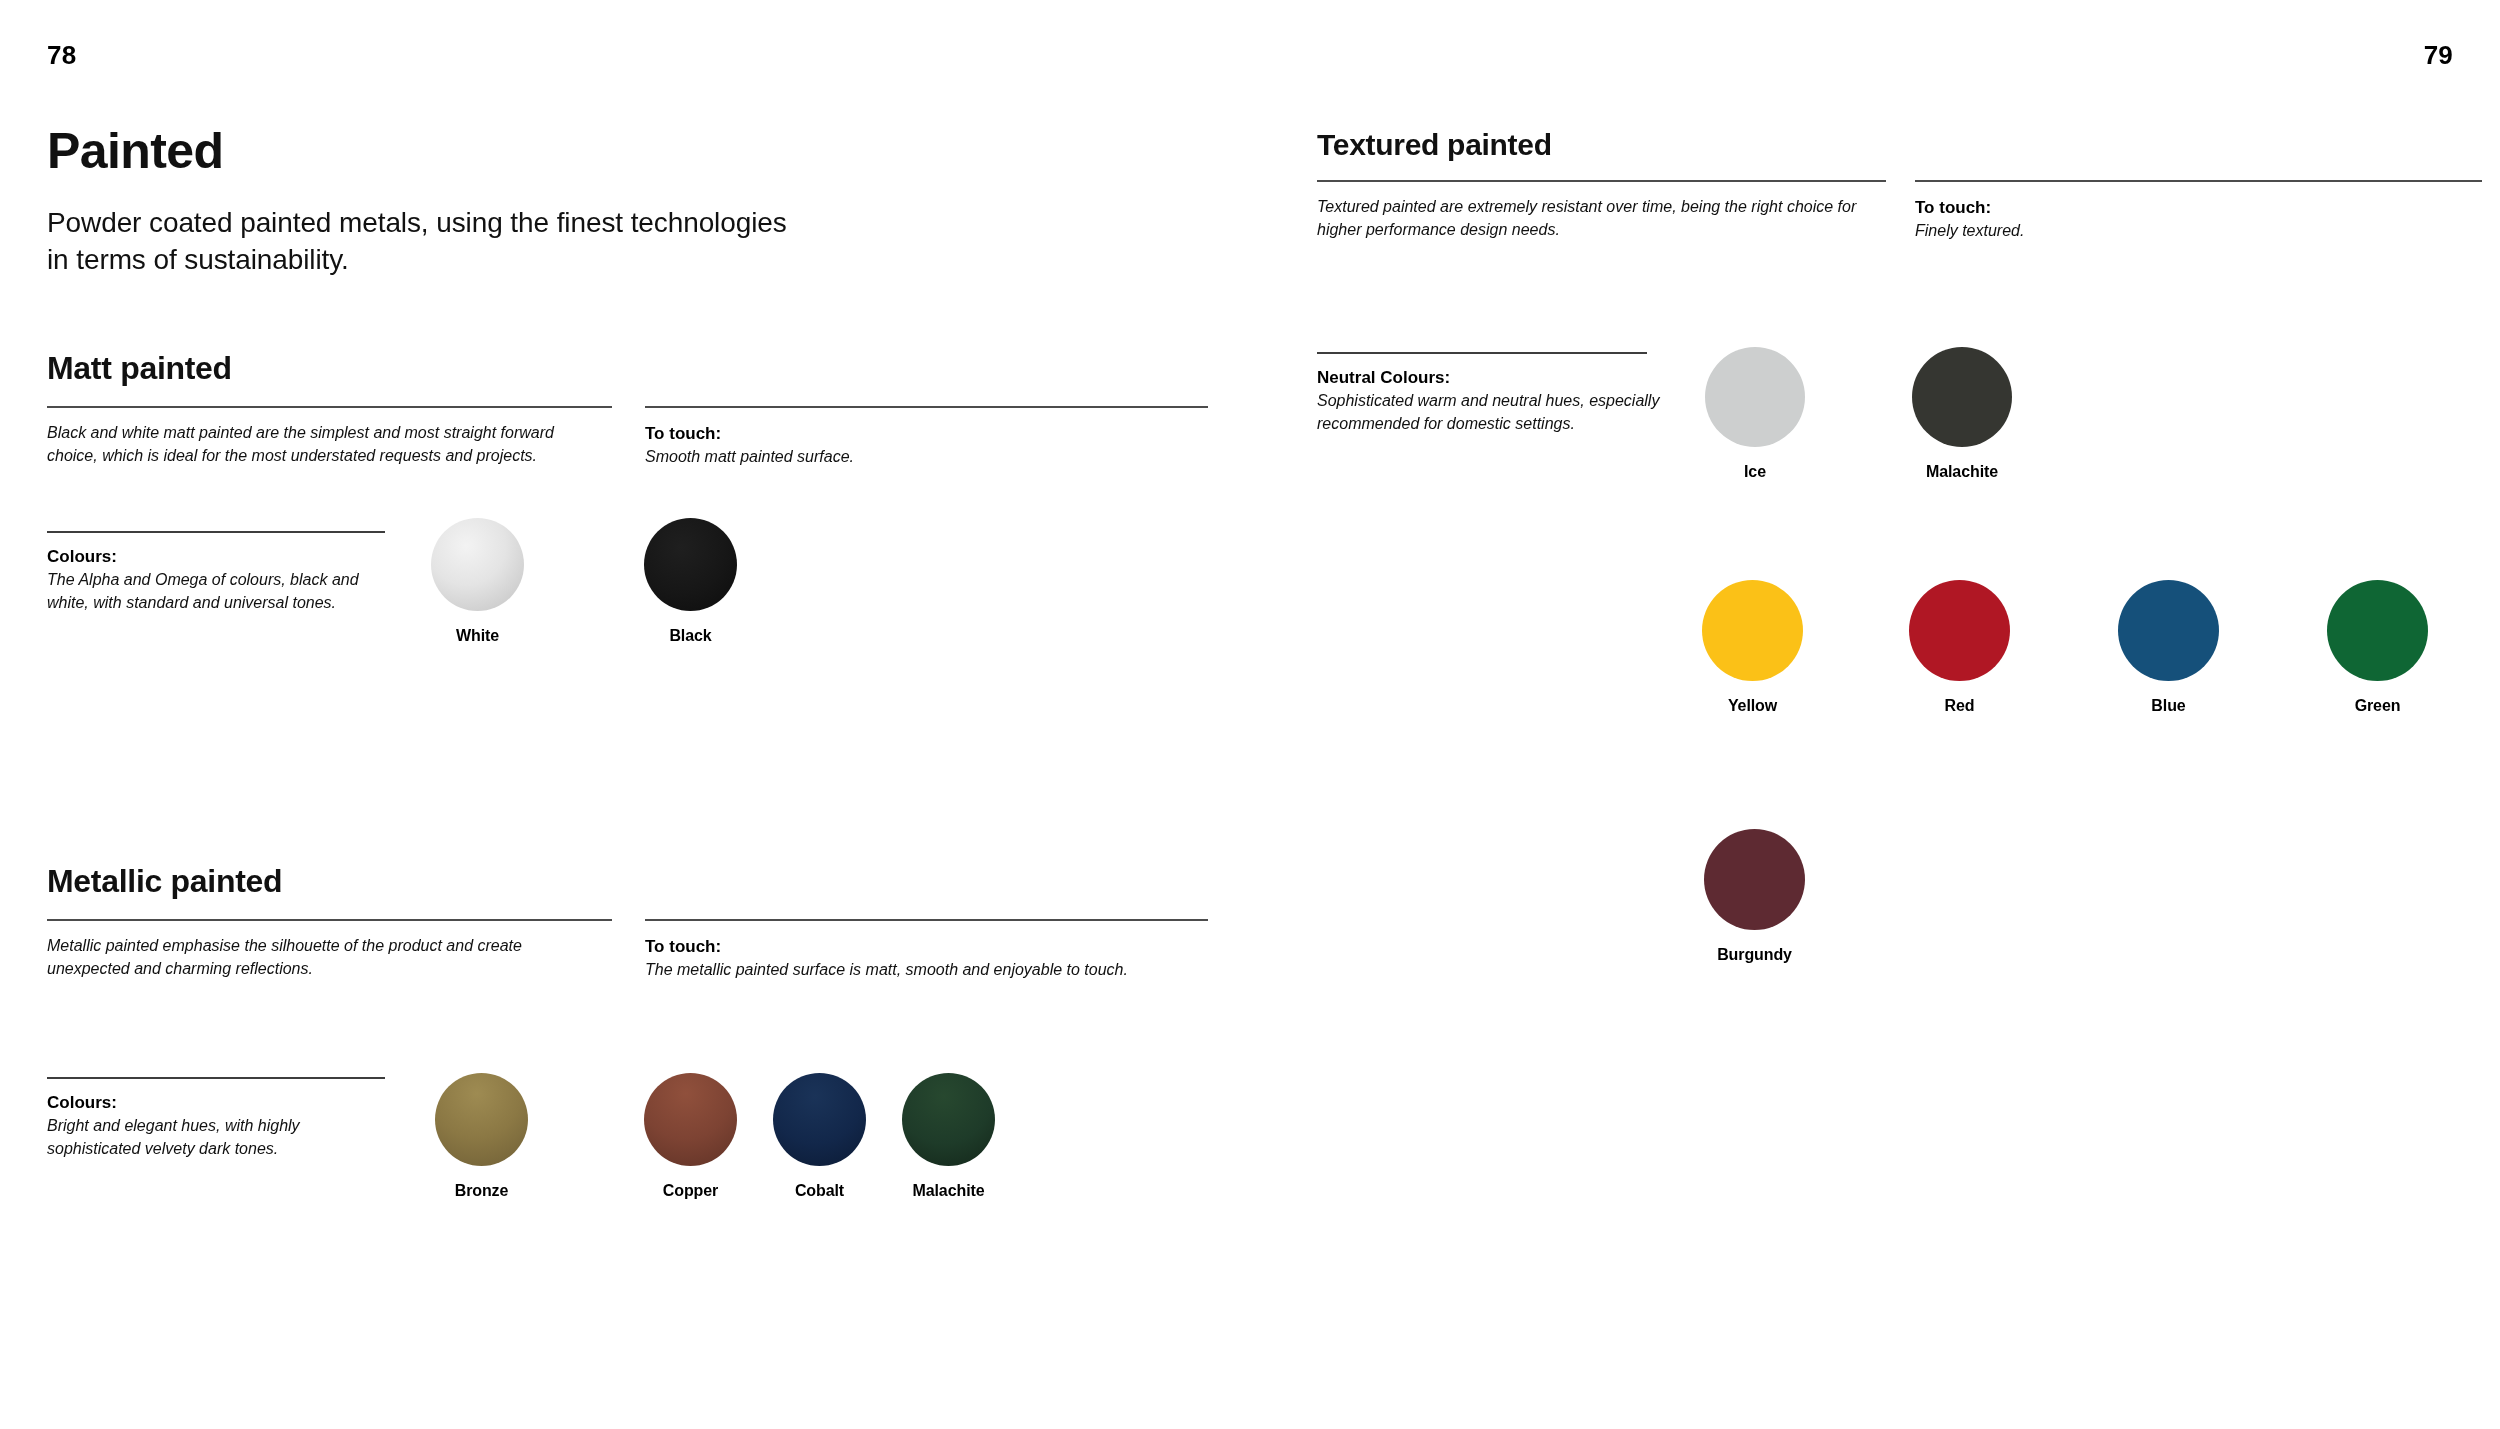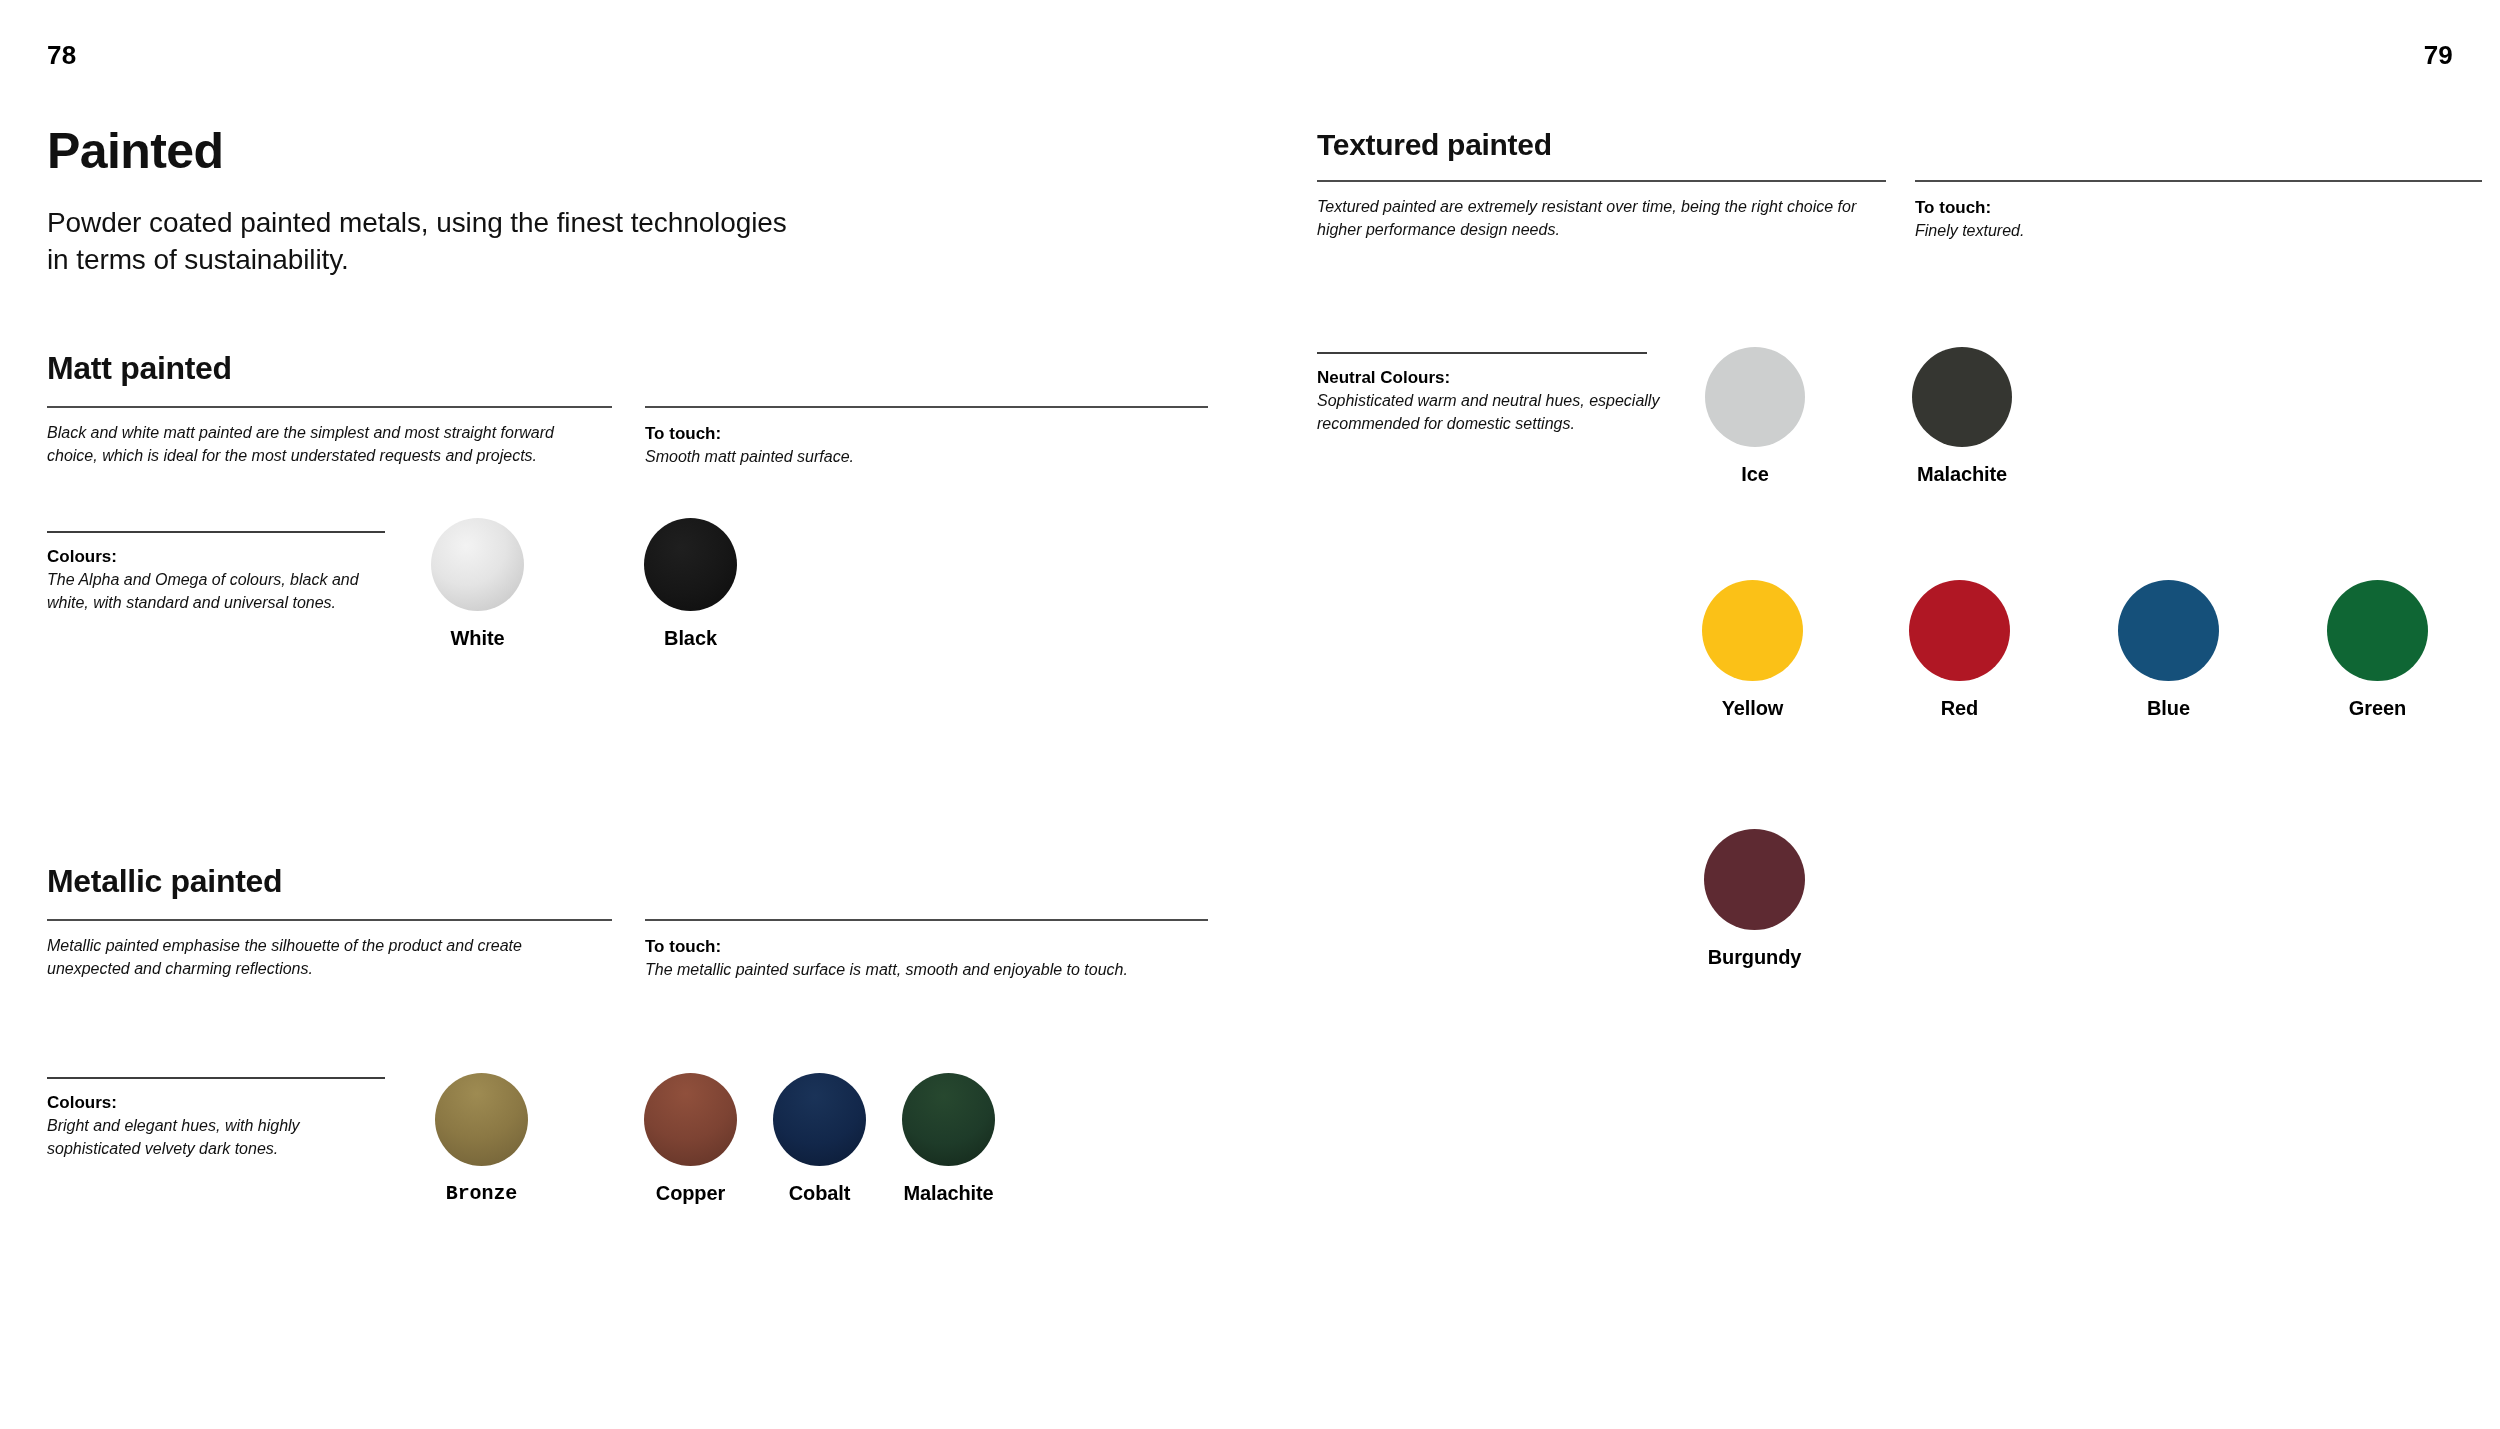--- a/index.html
+++ b/index.html
@@ -85,21 +85,21 @@
     font-weight: 400;
     font-style: italic;
   }
   .lead-label {
     font-size: 17px;
     font-weight: 700;
     color: #000;
     line-height: 1.42;
   }
   .swatch-label {
-    font-size: 20px;
+    font-size: 16px;
     font-weight: 700;
     text-align: right;
     color: #000;
     letter-spacing: -0.1px;
   }
 
   
   .cols {
     display: flex;
     gap: 0;
@@ -213,21 +213,21 @@
         </div>
       </div>
     </div>
 
     <div class="abs colour-note" style="left:0; top:1077px;">
       <div class="colour-note-rule"></div>
       <div class="lead-label">Colours:</div>
       <div class="body-text" style="width:310px;">Bright and elegant hues, with highly sophisticated velvety dark tones.</div>
     </div>
 
-    <div class="abs swatch-wrap" style="left:388px; top:1073px;font-family:Liberation Mono, monospace;">
+    <div class="abs swatch-wrap" style="left:388px; top:1073px;">
       <div class="swatch" style="width:93px;height:93px;background:
            radial-gradient(circle at 45% 22%, #9e8b52 0%, #8b7844 50%, #6f5f36 100%);"></div>
       <div class="swatch-label swatch-cap">Bronze</div>
     </div>
 
     <div class="abs swatch-wrap" style="left:597px; top:1073px;">
       <div class="swatch" style="width:93px;height:93px;background:
            radial-gradient(circle at 45% 22%, #90503c 0%, #7d4333 52%, #5f3226 100%);"></div>
       <div class="swatch-label swatch-cap">Copper</div>
     </div>

